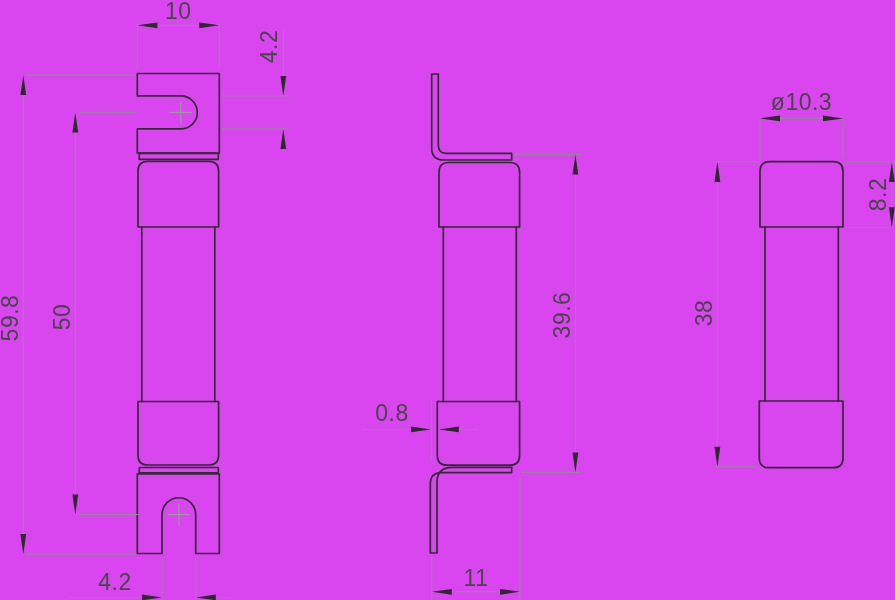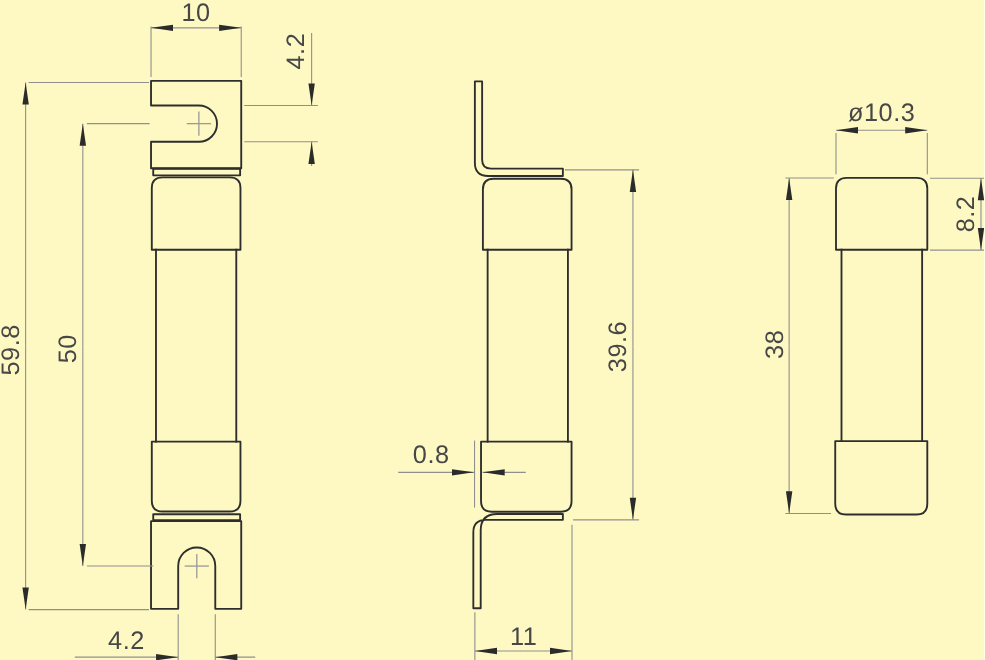--- a/index.html
+++ b/index.html
@@ -1,16 +1,16 @@
 <!DOCTYPE html>
 <html><head>
 <meta charset="utf-8">
 <style>
   html,body{margin:0;padding:0;background:#ffffff;}
-  .stage{position:relative;width:895px;height:600px;background:#fef9c3;overflow:hidden;}
+  .stage{position:relative;width:895px;height:600px;background:#d946ef;overflow:hidden;}
   svg{display:block;}
   .outline{fill:none;stroke:#2e2e2e;stroke-width:1.7;stroke-linejoin:round;stroke-linecap:square;}
   .dimline{fill:none;stroke:#8f8f8f;stroke-width:1;}
   .plusmark{fill:none;stroke:#9a9a9a;stroke-width:1.2;}
   .dimtxt{font-family:"Liberation Sans","DejaVu Sans",sans-serif;font-size:23px;fill:#474747;letter-spacing:0.5px;}
   .arrfill{fill:#2b2b2b;}
 </style>
 </head>
 <body>
 

